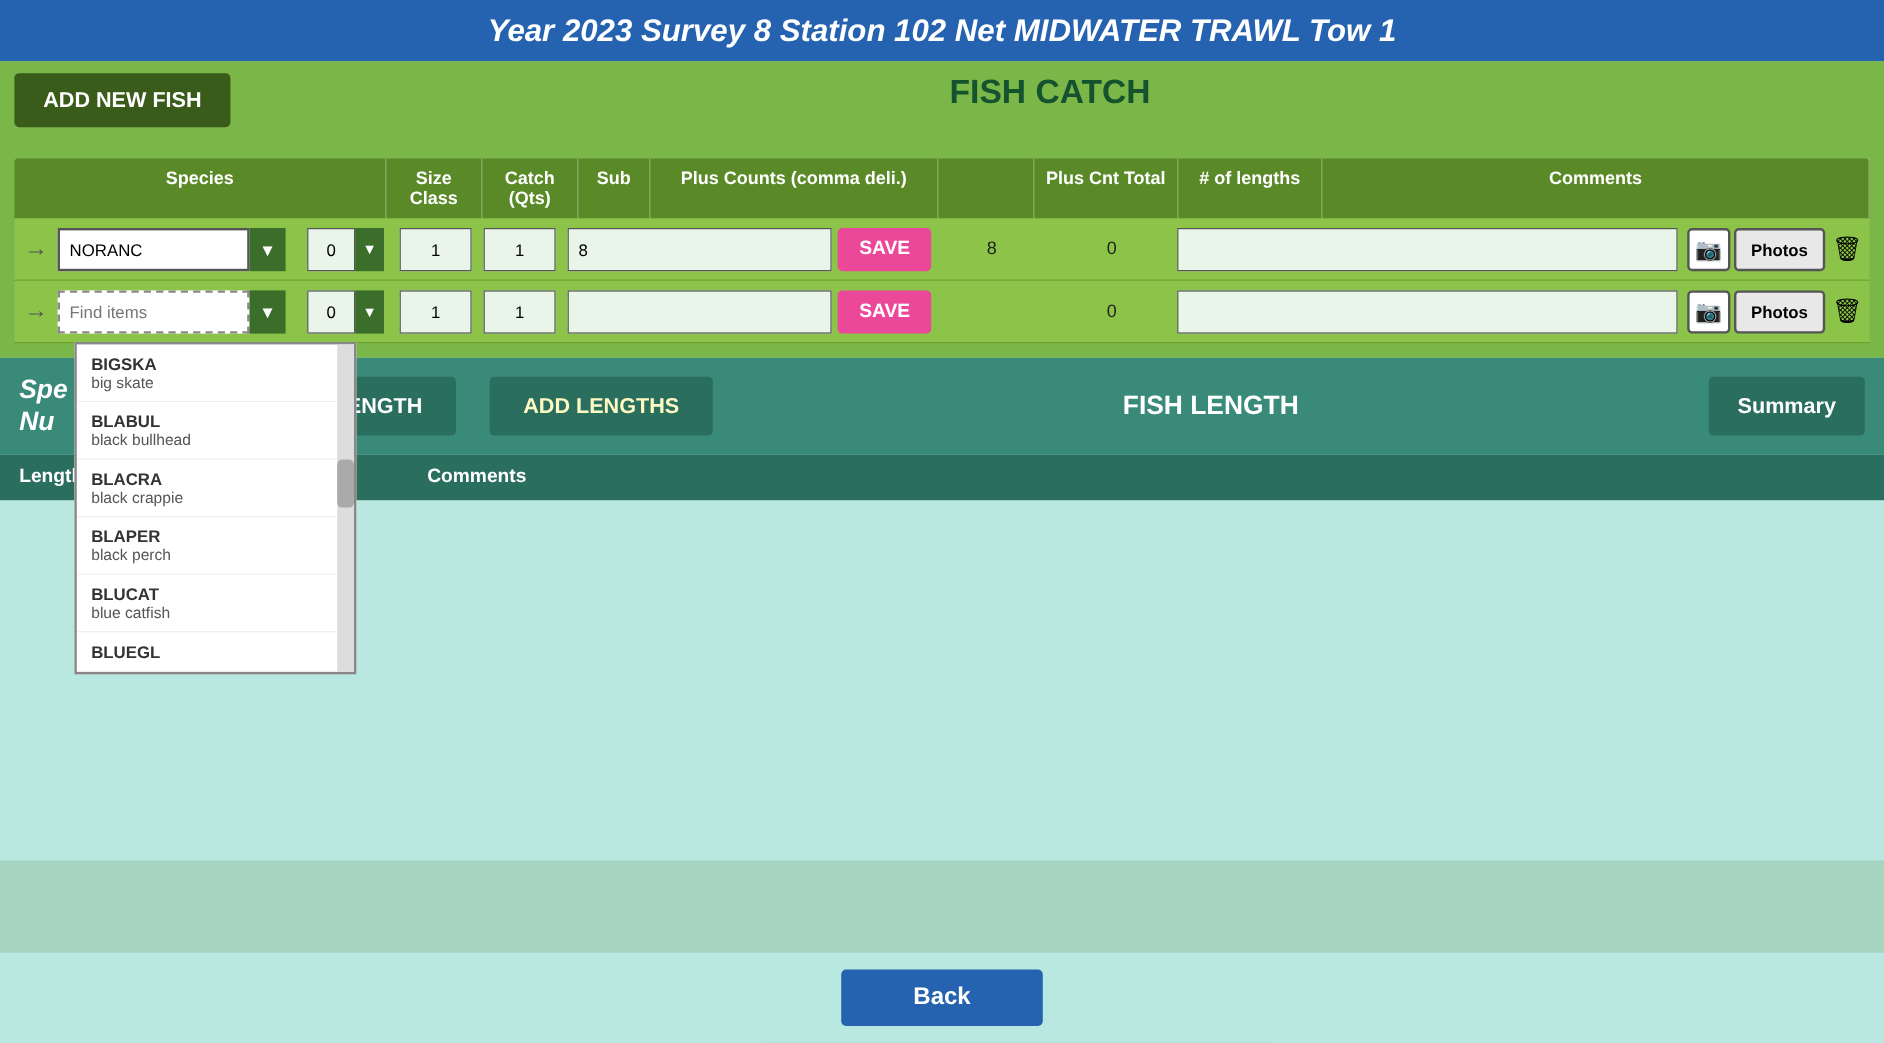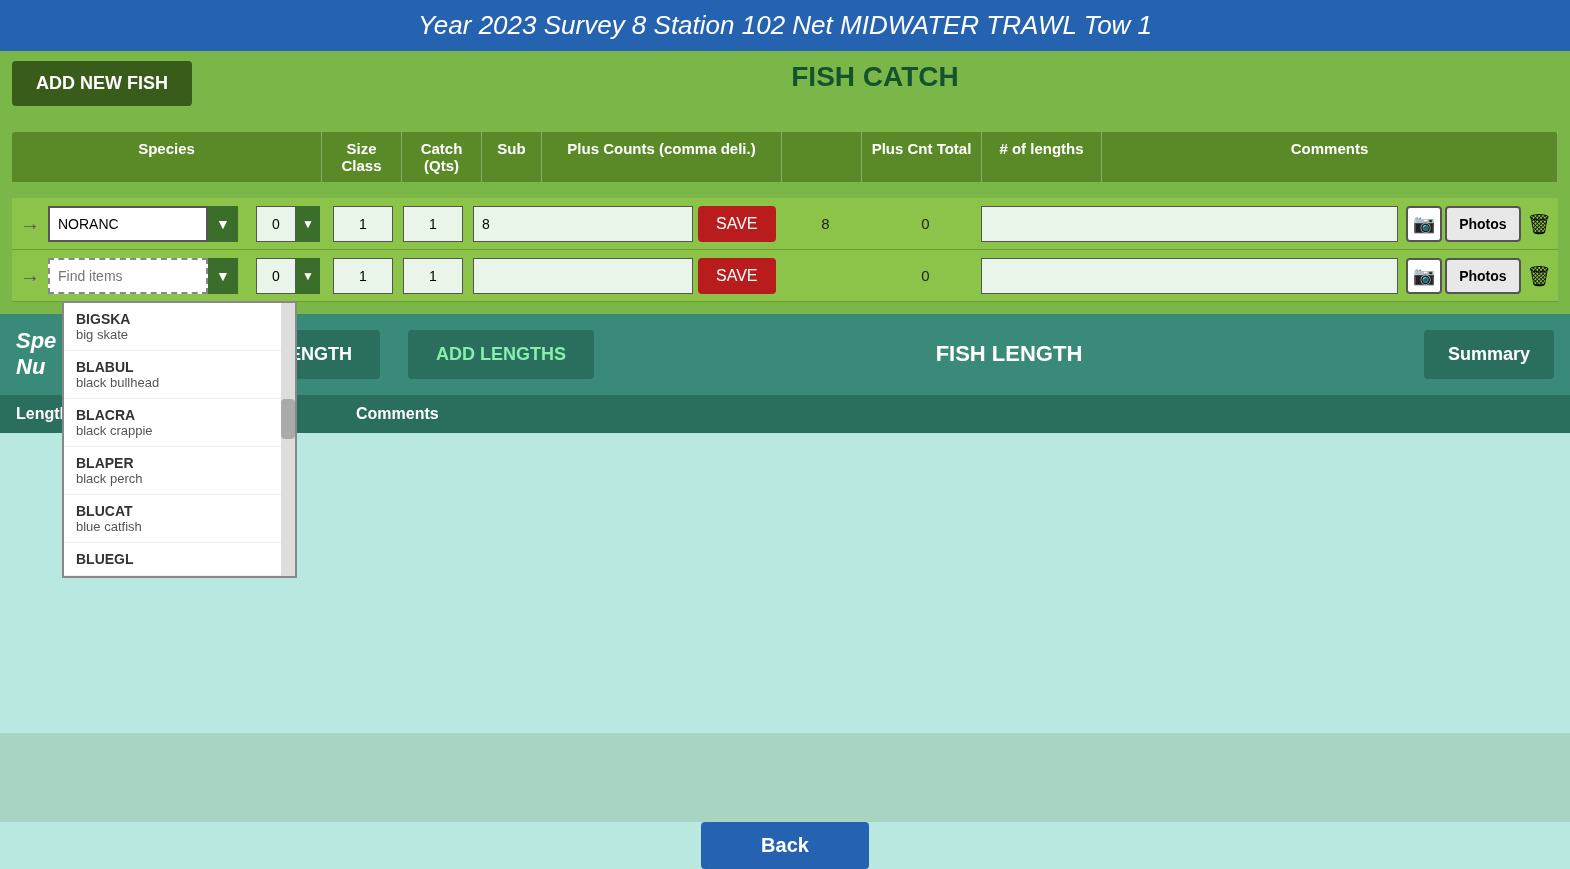--- a/index.html
+++ b/index.html
@@ -13,21 +13,21 @@
     }
 
     
     .header-bar {
       background: #2563b0;
       color: white;
       text-align: center;
       padding: 10px 0;
       font-size: 26px;
       font-style: italic;
-      font-weight: normal;
+      font-weight: bold;
       width: 100%;
     }
 
     
     .top-section {
       background: #7ab648;
       padding: 10px 12px 12px 12px;
       position: relative;
     }
 
@@ -58,21 +58,21 @@
 
     
     .col-headers {
       display: flex;
       align-items: stretch;
       background: #5a8a28;
       color: white;
       font-weight: bold;
       font-size: 15px;
       border-radius: 3px 3px 0 0;
-      margin-bottom: 16px;
+      margin-bottom: 0;
     }
 
     .col-header {
       padding: 8px 6px;
       text-align: center;
       border-right: 1px solid rgba(255,255,255,0.3);
     }
 
     .col-species { width: 300px; }
     .col-size { width: 80px; }
@@ -165,23 +165,23 @@
       width: 220px;
       height: 36px;
       border: 1px solid #555;
       padding: 4px 8px;
       font-size: 14px;
       background: #e8f5e8;
       margin: 0 5px;
     }
 
     .save-btn {
-      background: #b91c1c;
-      color: white;
-      font-weight: normal;
+      background: #ec4899;
+      color: white;
+      font-weight: bold;
       font-size: 16px;
       border: none;
       padding: 8px 18px;
       cursor: pointer;
       border-radius: 4px;
       height: 36px;
     }
 
     .static-val {
       width: 80px;
@@ -299,21 +299,21 @@
       font-weight: bold;
       font-size: 18px;
       border: none;
       padding: 14px 28px;
       cursor: pointer;
       border-radius: 4px;
     }
 
     .add-lengths-btn {
       background: #2a6e5e;
-      color: #86efac;
+      color: #fef9c3;
       font-weight: bold;
       font-size: 18px;
       border: none;
       padding: 14px 28px;
       cursor: pointer;
       border-radius: 4px;
     }
 
     .fish-length-title {
       flex: 1;
@@ -356,20 +356,21 @@
       min-height: 300px;
       padding: 16px;
     }
 
     
     .bottom-bar {
       background: #b8e8e0;
       display: flex;
       justify-content: center;
       align-items: center;
+      padding: 14px;
       position: absolute;
       bottom: 0;
       left: 0;
       right: 0;
     }
 
     .back-btn {
       background: #2563b0;
       color: white;
       font-weight: bold;

